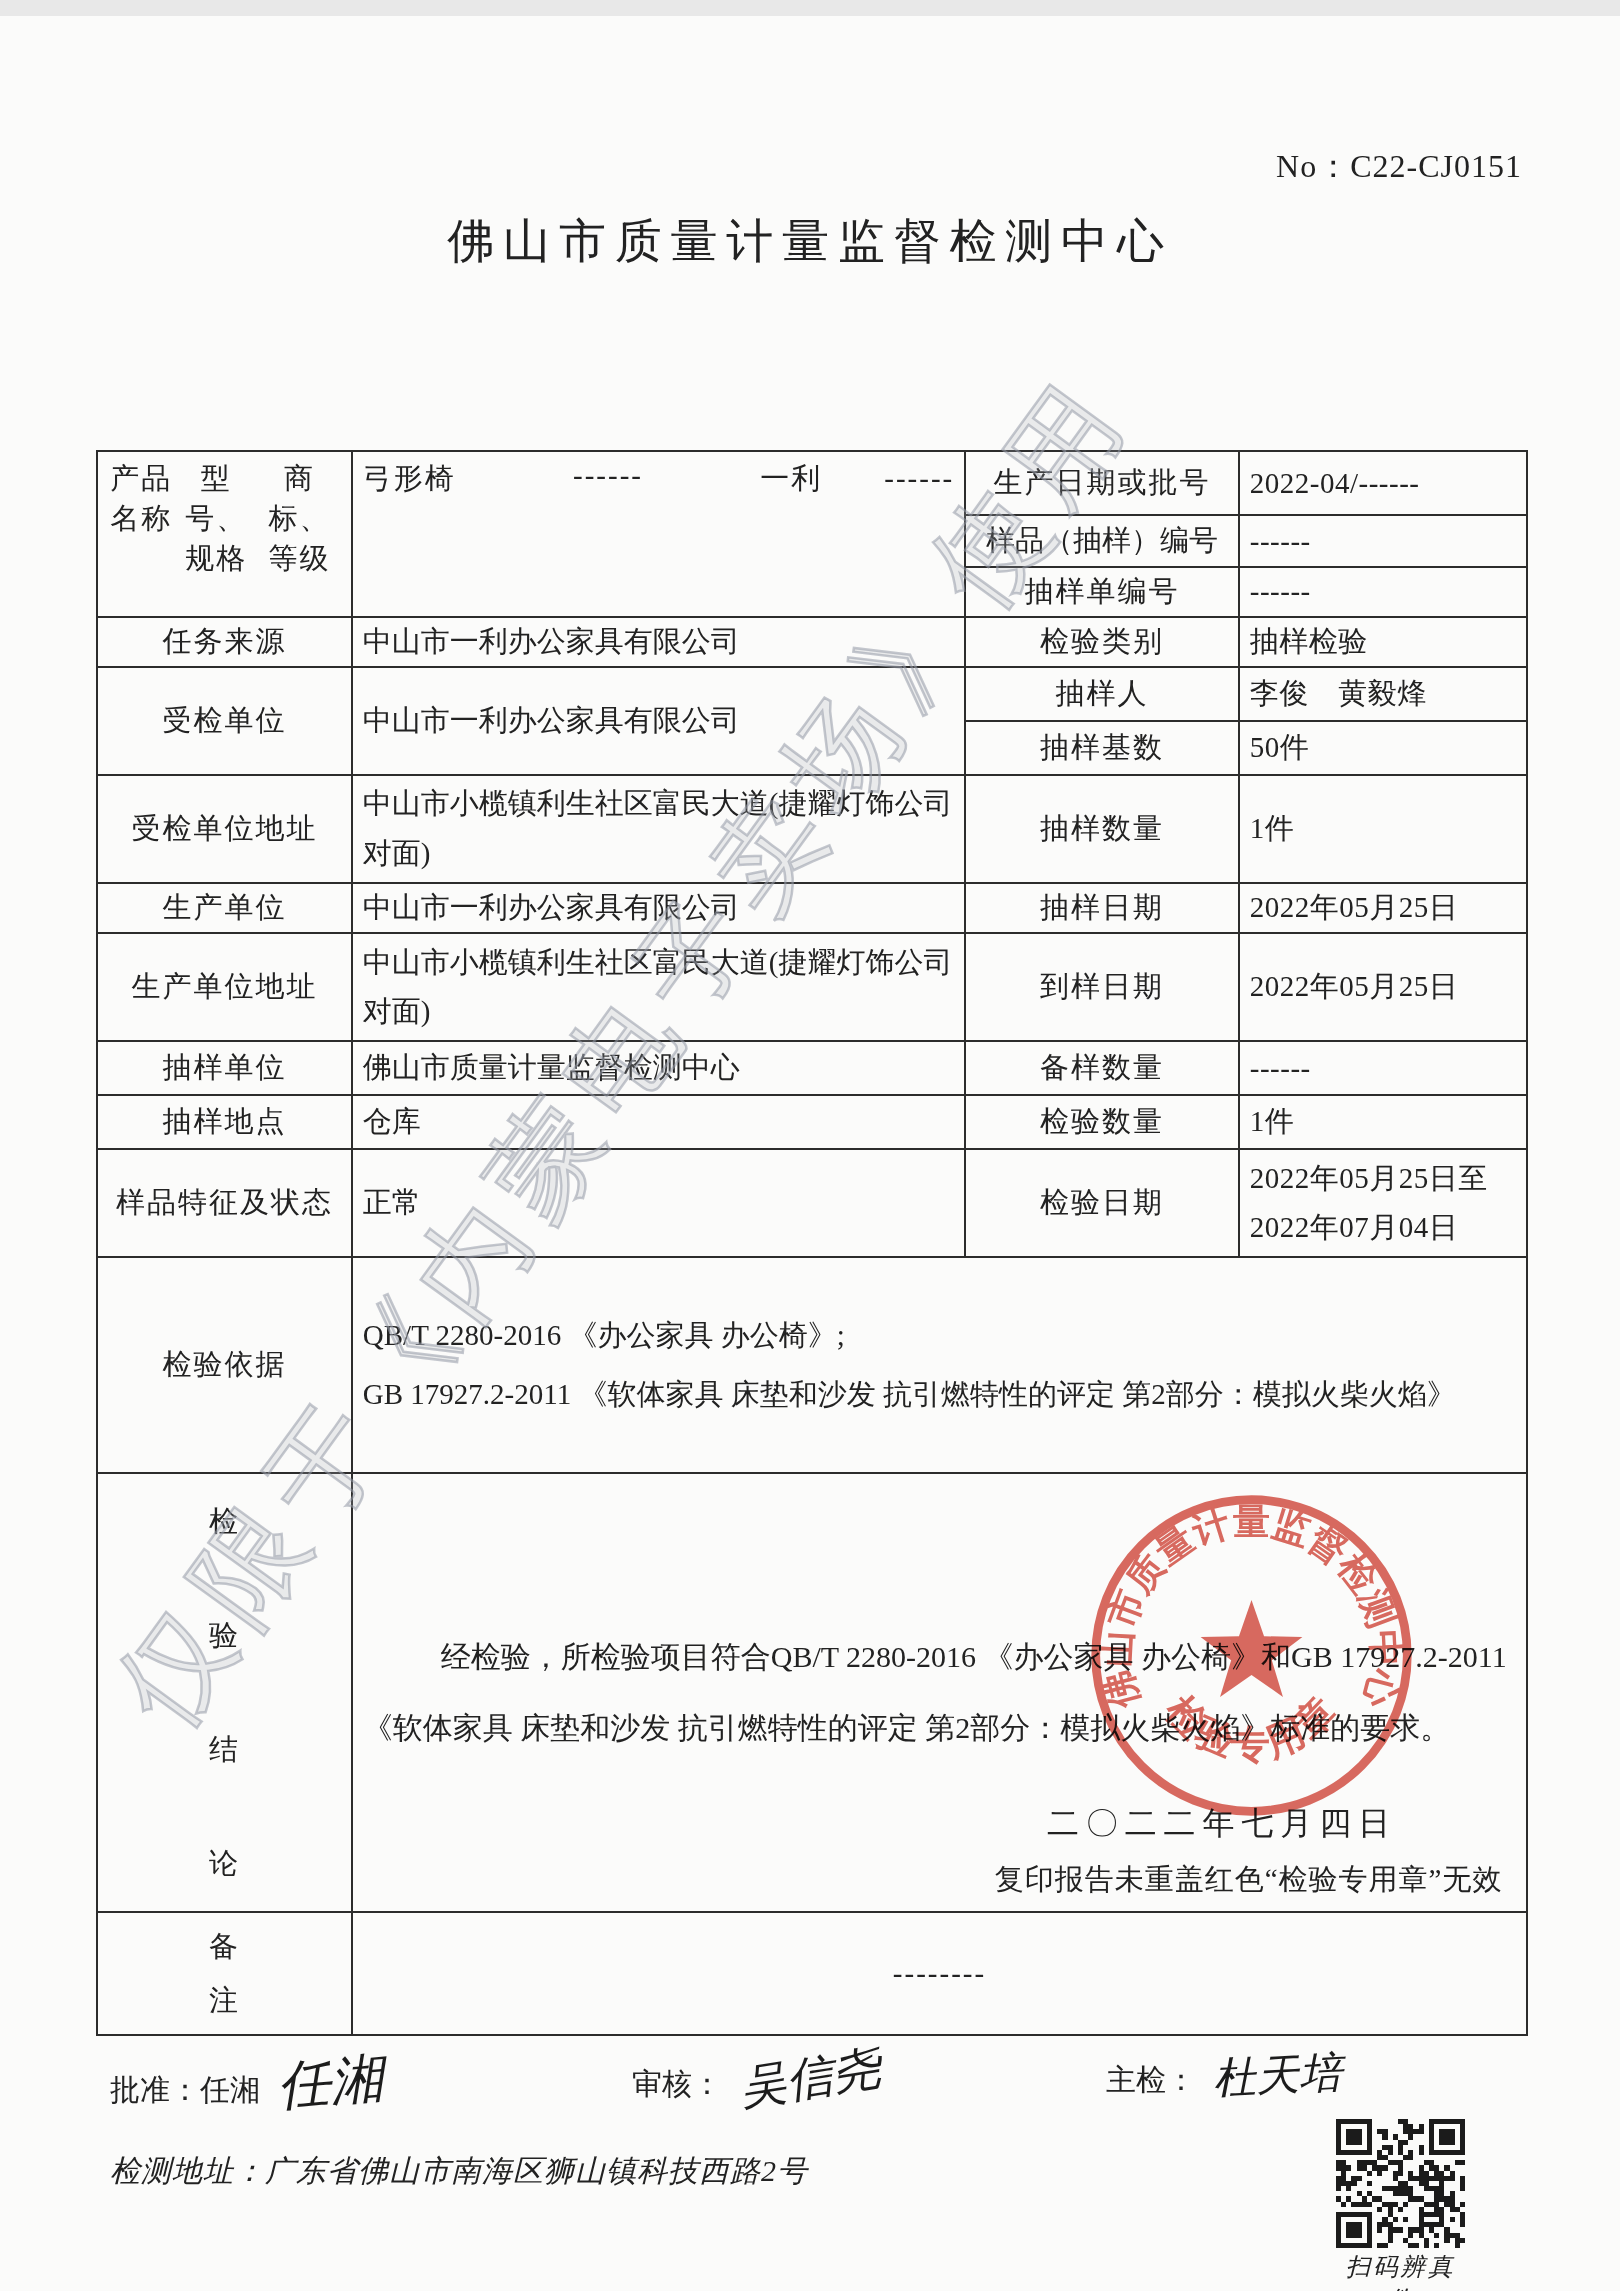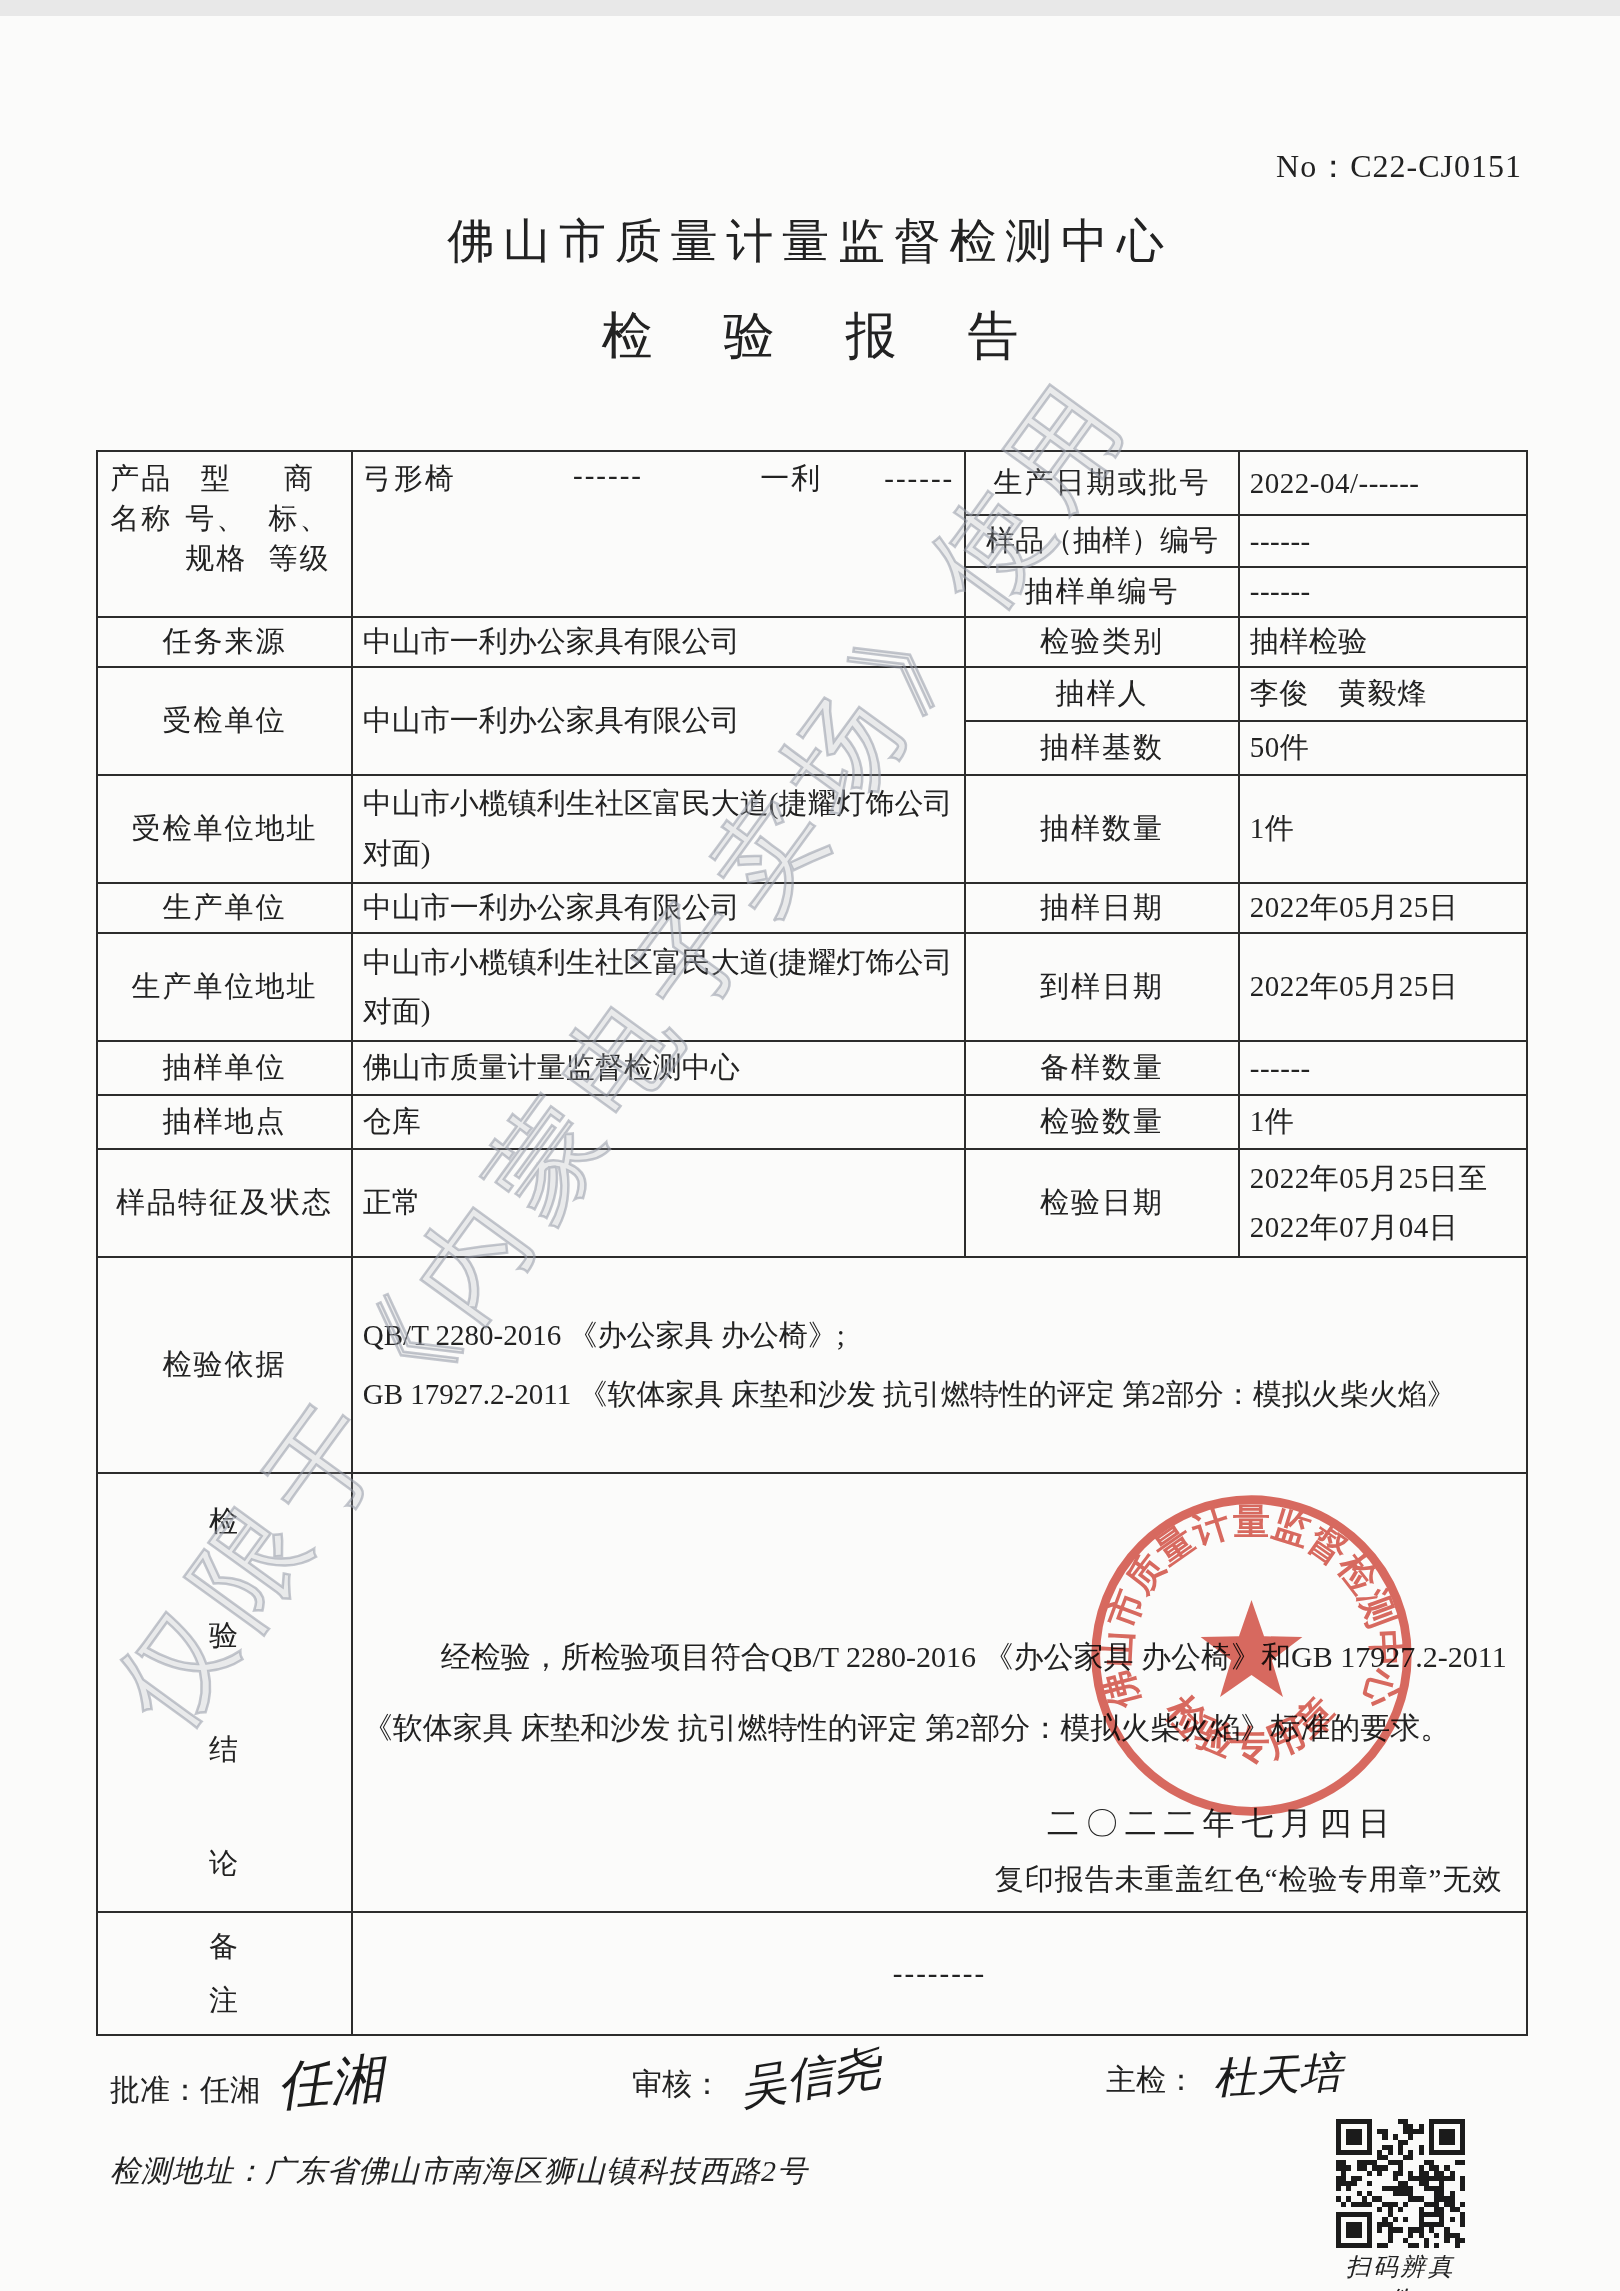--- a/index.html
+++ b/index.html
@@ -69,21 +69,20 @@
 </head>
 <body>
 
 <div class="page">
 
   <div class="report-no">
     <span>No：</span><span>C22-CJ0151</span>
   </div>
 
   <div class="org-name">佛山市质量计量监督检测中心</div>
-  <div class="report-title">检验报告</div>
 
 
   <table class="report">
     <colgroup>
         <col style="width:255px">
         <col style="width:613px">
         <col style="width:274px">
         <col style="width:288px">
       </colgroup>
 

